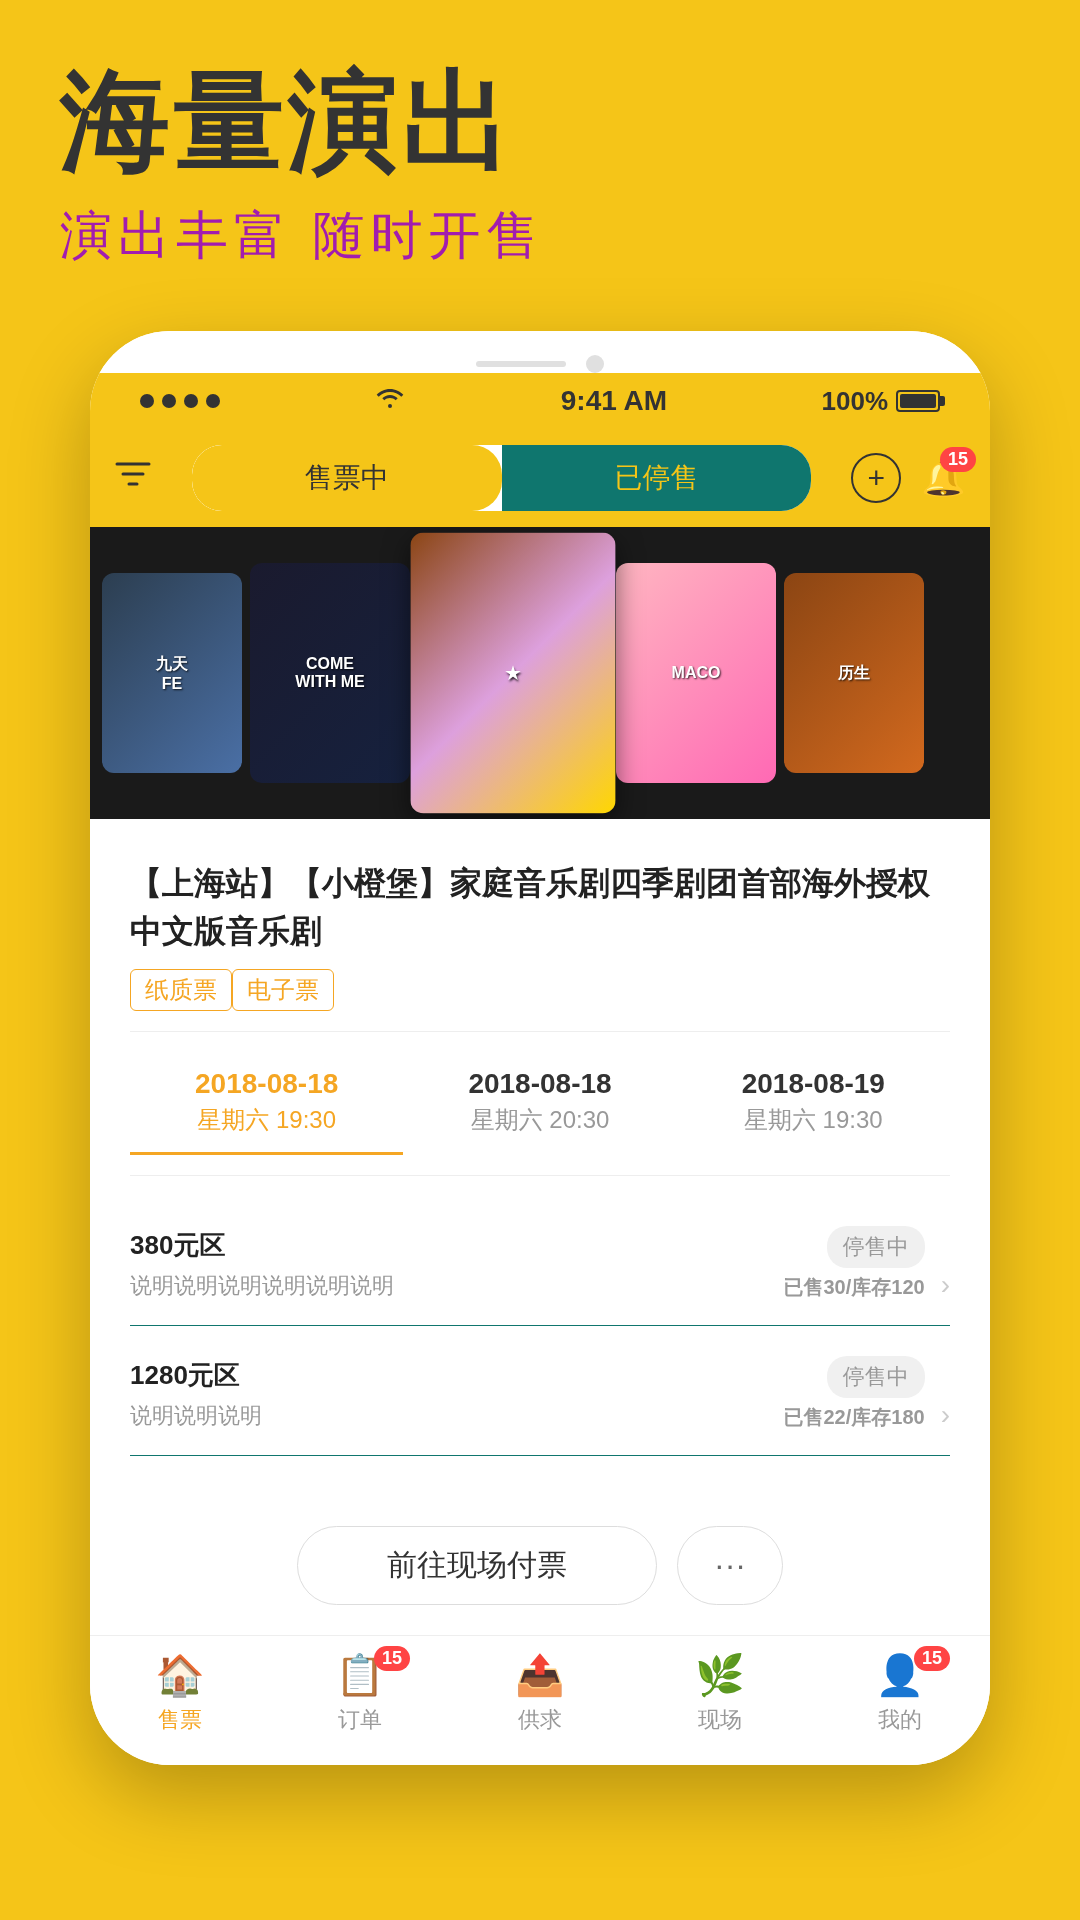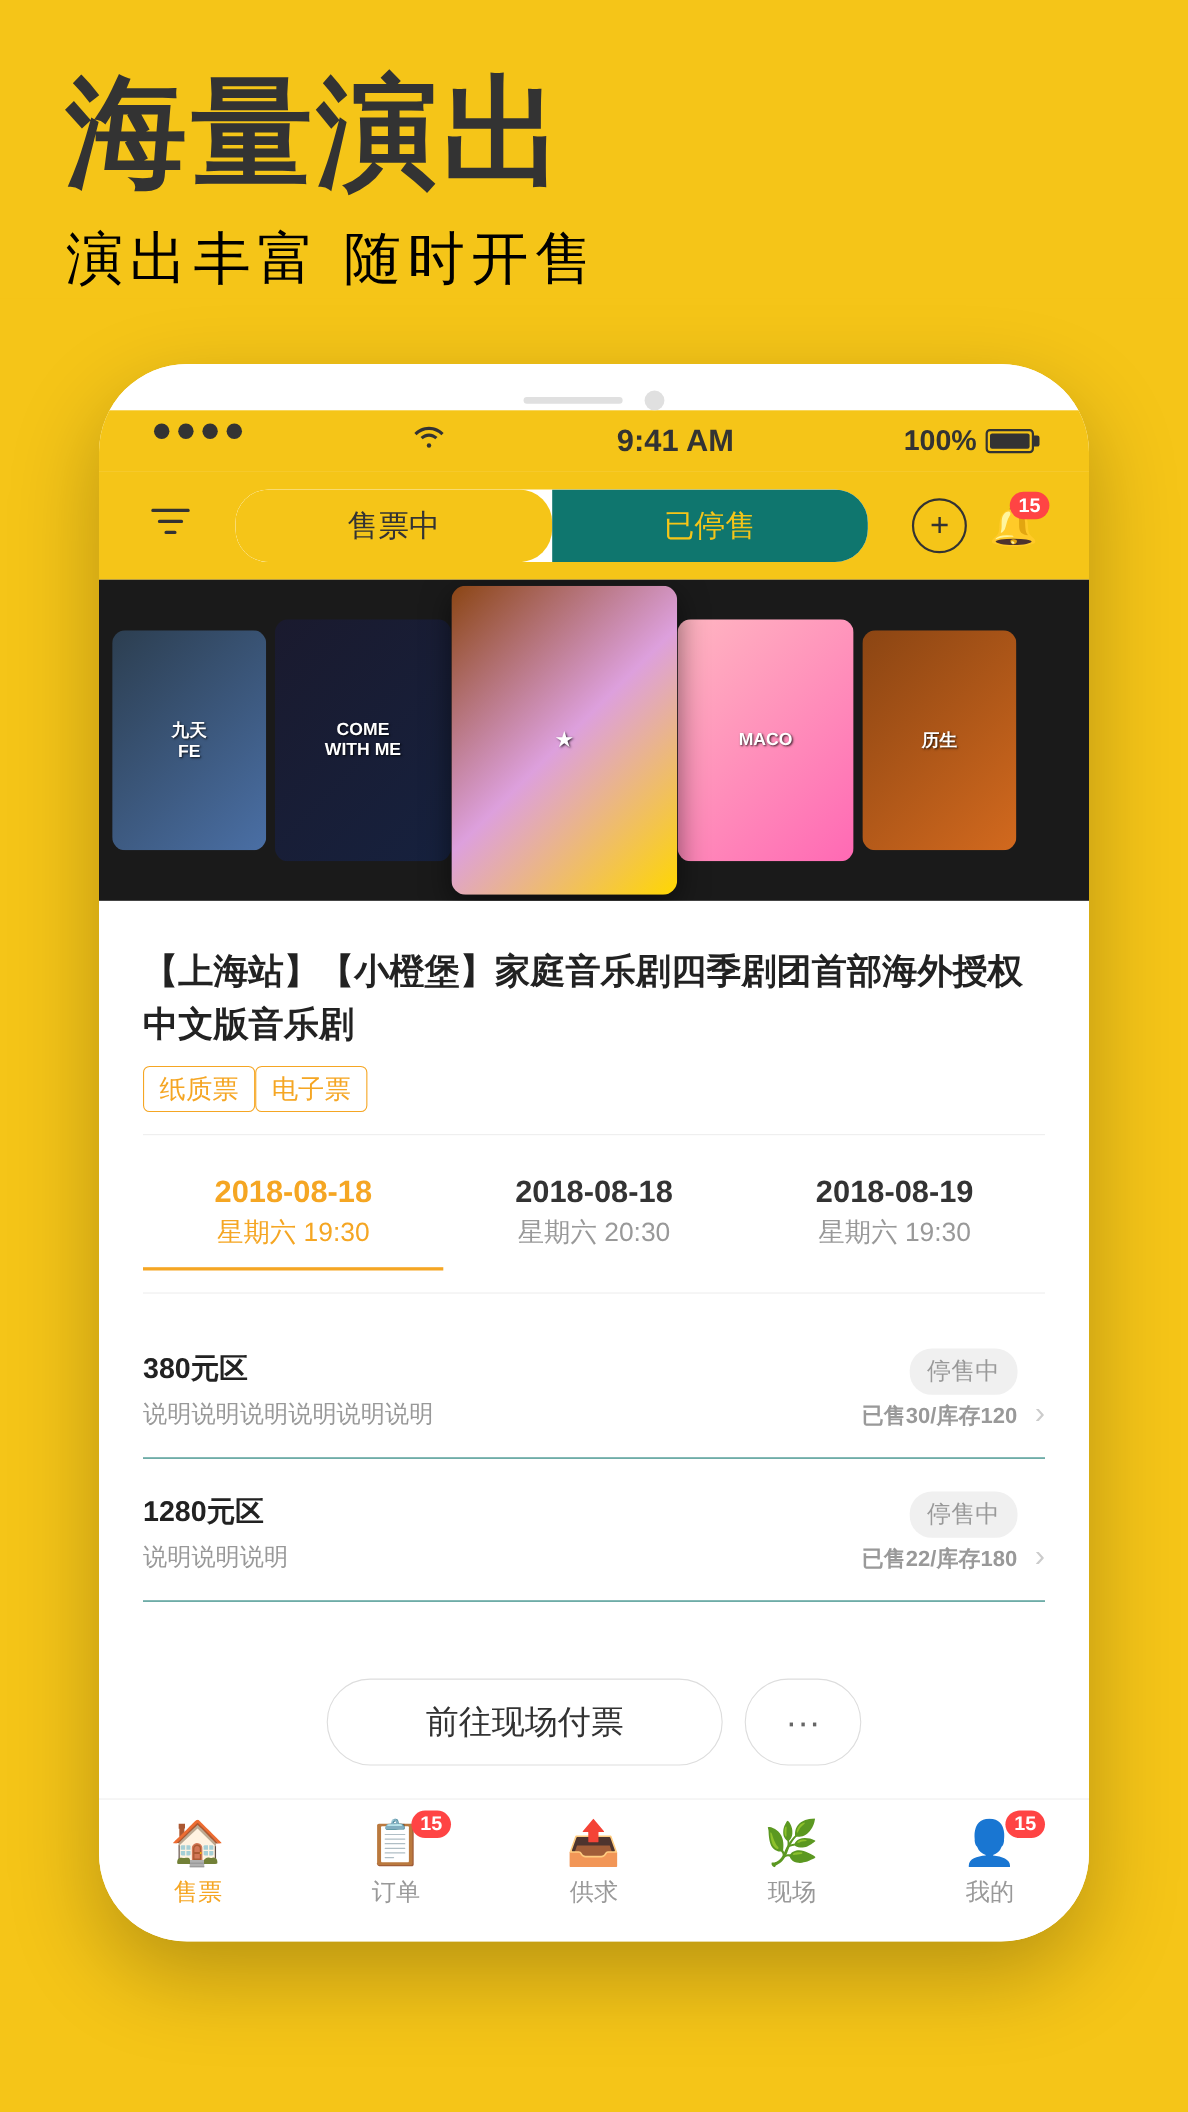--- a/index.html
+++ b/index.html
@@ -21,21 +21,21 @@
     .hero-title {
       font-size: 110px;
       font-weight: 900;
       color: #333;
       line-height: 1.1;
       letter-spacing: 4px;
     }
 
     .hero-subtitle {
       font-size: 52px;
-      color: #000000;
+      color: #a21caf;
       margin-top: 20px;
       letter-spacing: 6px;
       margin-bottom: 60px;
     }
 
     
     .phone-wrapper {
       display: flex;
       justify-content: center;
       padding: 0 40px;
@@ -47,21 +47,21 @@
       border-radius: 80px;
       box-shadow: 0 30px 80px rgba(0,0,0,0.25);
       overflow: hidden;
       position: relative;
     }
 
     
     .status-bar {
       background: #F5C518;
       display: flex;
-      align-items: flex-start;
+      align-items: center;
       justify-content: space-between;
       padding: 12px 50px;
     }
 
     .status-dots {
       display: flex; gap: 8px;
     }
     .status-dot {
       width: 14px; height: 14px;
       background: #333;
@@ -116,21 +116,21 @@
       height: 100%;
       width: 100%;
       border-radius: 2px;
     }
 
     
     .app-header {
       background: #F5C518;
       display: flex;
       align-items: center;
-      padding: 16px 46px;
+      padding: 16px 24px;
       gap: 20px;
     }
 
     .filter-icon {
       font-size: 36px;
       color: #333;
     }
 
     .tab-group {
       display: flex;

